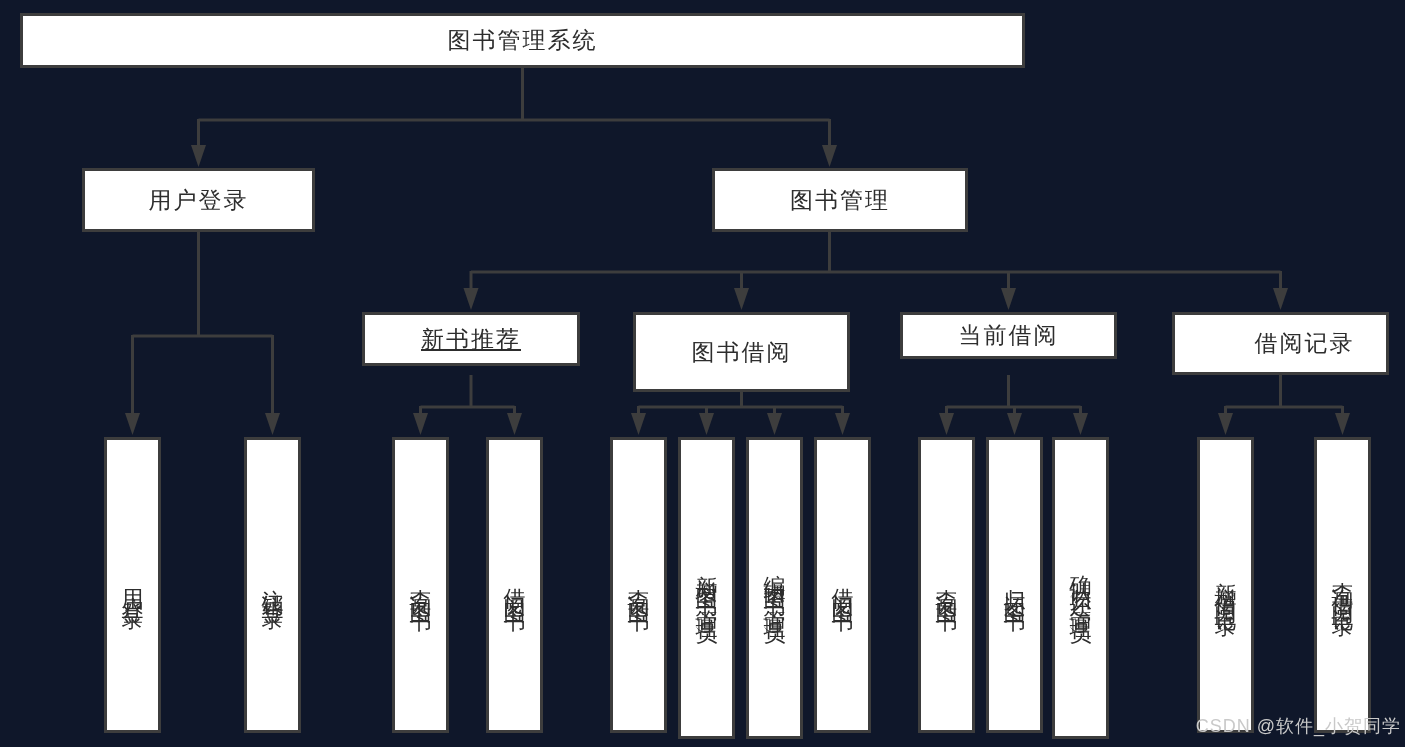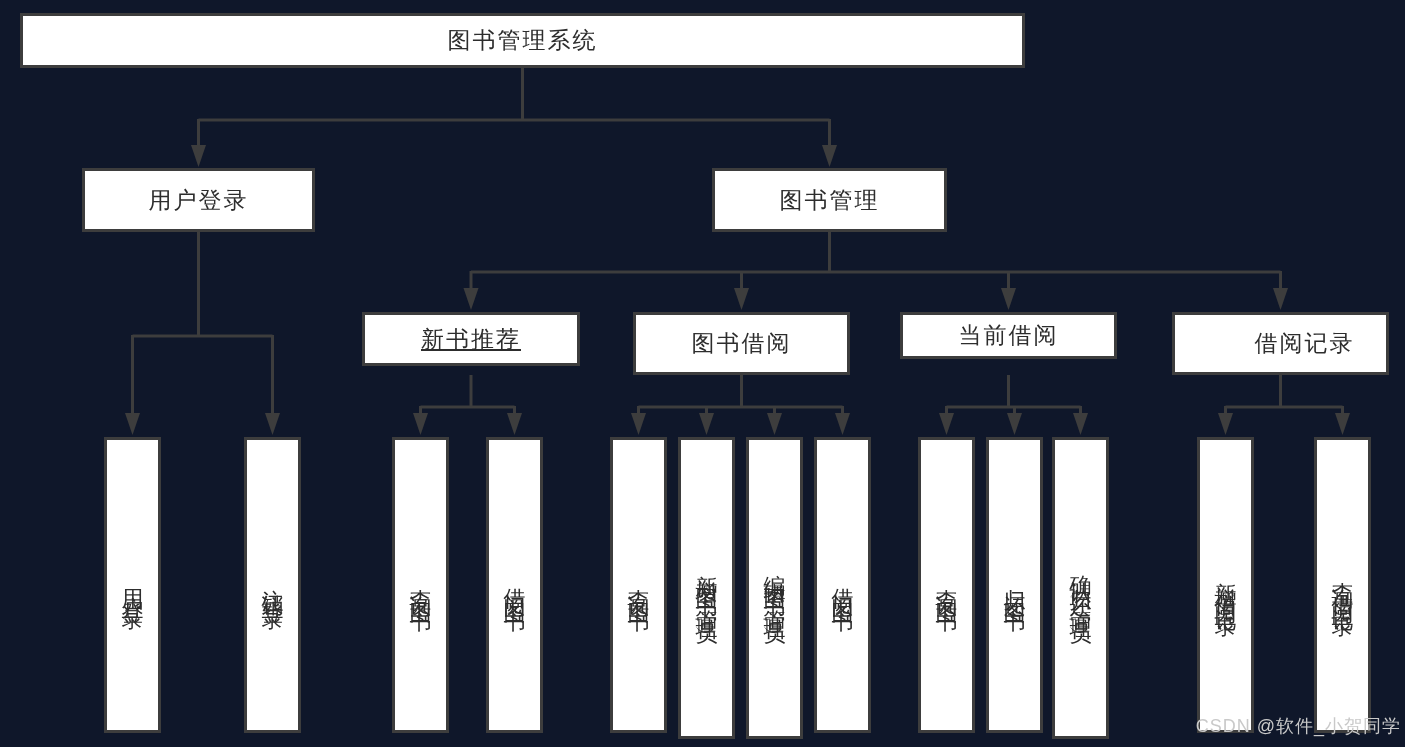--- a/index.html
+++ b/index.html
@@ -124,28 +124,28 @@
     </g>
   </svg>
 
   <div class="node node-root" style="left:20px; top:13px; width:1005px; height:55px;">
     <span class="label">图书管理系统</span>
   </div>
 
   <div class="node node-h" style="left:82px; top:168px; width:233px; height:64px;">
     <span class="label">用户登录</span>
   </div>
-  <div class="node node-h" style="left:712px; top:168px; width:235px; height:64px;">
+  <div class="node node-h" style="left:712px; top:168px; width:256px; height:64px;">
     <span class="label">图书管理</span>
   </div>
 
   <div class="node node-h" style="left:362px; top:312px; width:218px; height:54px;text-decoration:underline;">
     <span class="label">新书推荐</span>
   </div>
-  <div class="node node-h" style="left:633px; top:312px; width:217px; height:63px;font-family:Liberation Serif, serif;">
+  <div class="node node-h" style="left:633px; top:312px; width:217px; height:80px;font-family:Liberation Serif, serif;">
     <span class="label">图书借阅</span>
   </div>
   <div class="node node-h" style="left:900px; top:312px; width:217px; height:47px;">
     <span class="label">当前借阅</span>
   </div>
   <div class="node node-h" style="left:1172px; top:312px; width:217px; height:63px;padding-left:48px;">
     <span class="label">借阅记录</span>
   </div>
 
   <div class="node node-v" style="left:104px; top:437px; width:57px; height:296px;">

